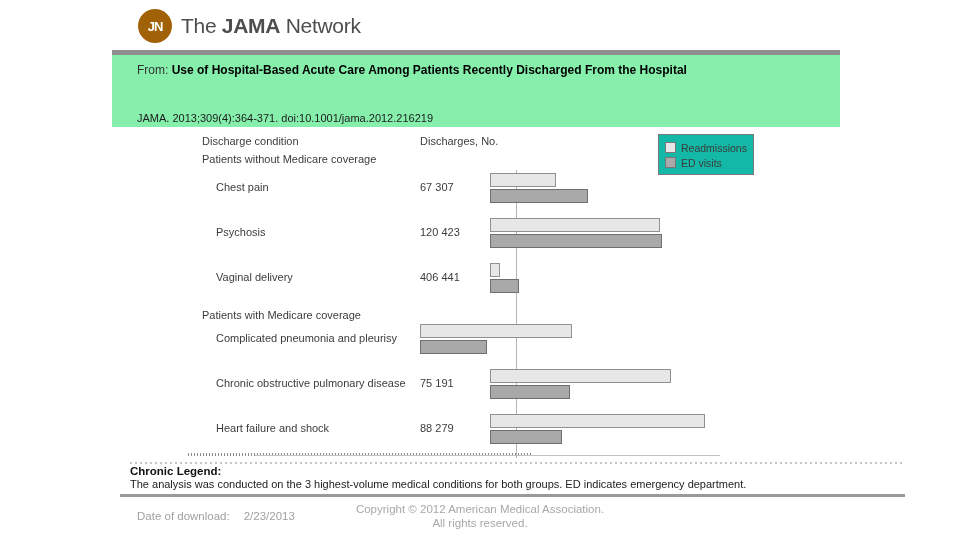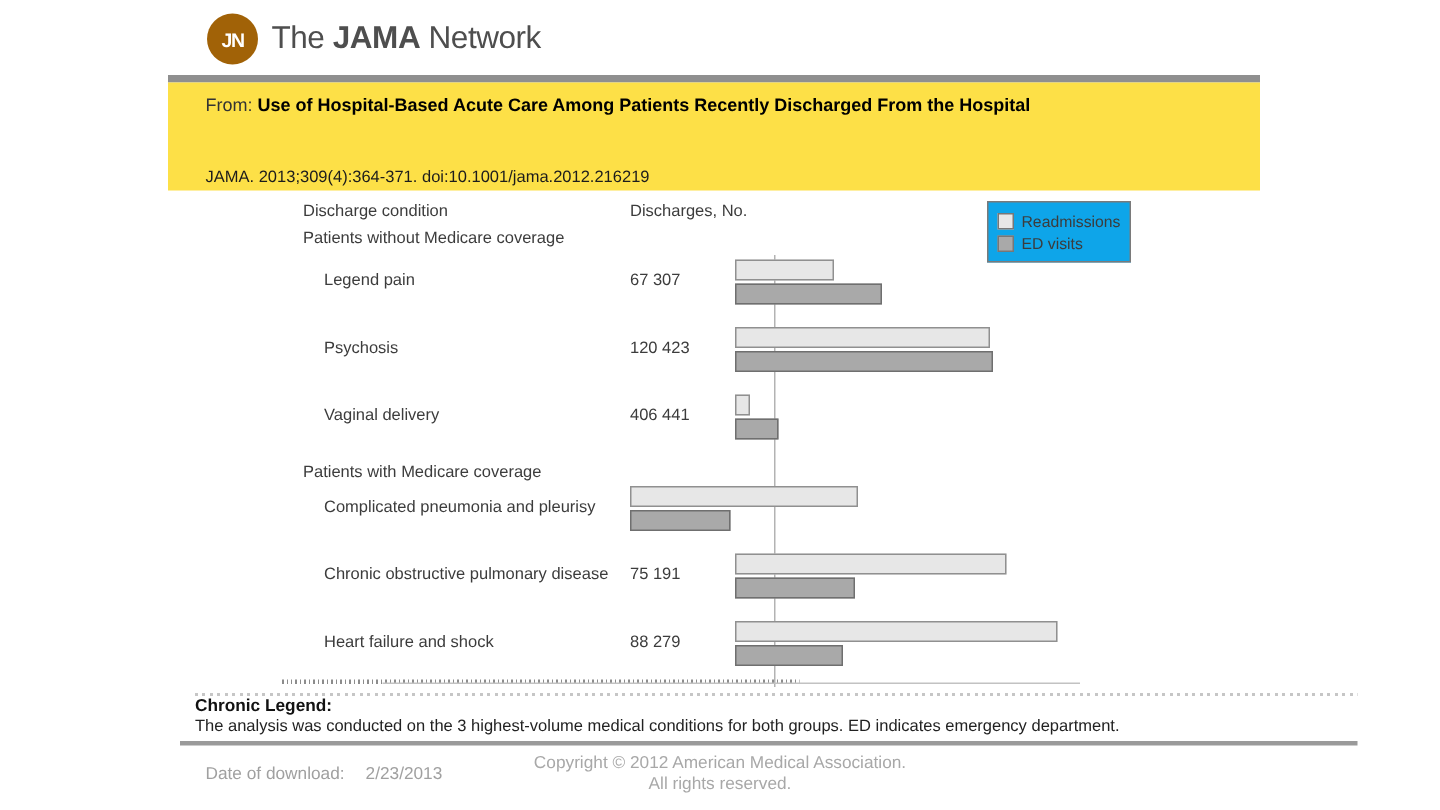--- a/index.html
+++ b/index.html
@@ -8,31 +8,31 @@
 
   
   .logo{position:absolute;left:138px;top:9px;display:flex;align-items:center;gap:9px;}
   .logo-circle{width:34px;height:34px;border-radius:50%;background:#a16207;color:#fff;
                display:flex;align-items:center;justify-content:center;
                font-size:13px;font-weight:bold;letter-spacing:-1px;}
   .brand{font-size:21px;color:#4e4e4e;letter-spacing:-0.3px;}
   .brand .b{font-weight:bold;}
 
   .topbar{position:absolute;left:112px;top:50px;width:728px;height:5px;background:#8f8f8f;}
-  .citation{position:absolute;left:112px;top:55px;width:728px;height:72px;background:#fde047;
+  .citation{position:absolute;left:112px;top:55px;width:728px;height:72px;background:#86efac;
             box-sizing:border-box;padding:8px 0 0 25px;}
   .from-line{font-size:12px;color:#333;}
   .from-title{font-weight:bold;color:#000;}
   .cite-line{margin-top:35px;font-size:11px;color:#1c1c1c;}
 
   
   .chart{position:absolute;left:130px;top:130px;width:775px;height:332px;font-size:11px;color:#3c3c3c;}
   .h-condition{position:absolute;left:72px;top:5px;}
   .h-discharges{position:absolute;left:290px;top:5px;}
-  .legend{position:absolute;left:528px;top:4px;width:96px;border:1px solid #7a7a7a;background:#0ea5e9;
+  .legend{position:absolute;left:528px;top:4px;width:96px;border:1px solid #7a7a7a;background:#14b8a6;
           box-sizing:border-box;padding:5px 6px 4px;}
   .legend-row{display:flex;align-items:center;gap:5px;font-size:10.5px;height:15px;}
   .legend-swatch{width:9px;height:9px;border:1px solid #777;display:inline-block;}
   .axis-line{position:absolute;left:386px;top:40px;width:1px;height:288px;background:#b3b3b3;}
   .chart-rows{position:absolute;left:0;top:18px;right:0;}
   .group-label{box-sizing:border-box;padding-left:72px;}
   .group-label.g1{height:24px;padding-top:5px;}
   .group-label.g2{height:16px;padding-top:2px;}
   .chart-row{height:45px;box-sizing:border-box;padding-left:86px;display:grid;
              grid-template-columns:204px 70px 26px auto;align-content:start;}
@@ -87,21 +87,21 @@
       <div class="legend-row">
         <span class="legend-swatch" style="background: rgb(169, 169, 169);"></span>
         <span>ED visits</span>
       </div>
     </div>
 
     <div class="axis-line"></div>
     <div class="chart-rows">
         <div class="group-label g1">Patients without Medicare coverage</div>
         <div class="chart-row">
-          <div class="row-label">Legend pain</div>
+          <div class="row-label">Chest pain</div>
           <div class="row-num">67 307</div>
           <div class="row-bars">
             <div class="bar light" style="width: 64px; background: rgb(231, 231, 231);"></div>
             <div class="bar dark" style="width: 96px; background: rgb(169, 169, 169);"></div>
           </div>
         </div>
         <div class="chart-row">
           <div class="row-label">Psychosis</div>
           <div class="row-num">120 423</div>
           <div class="row-bars">

